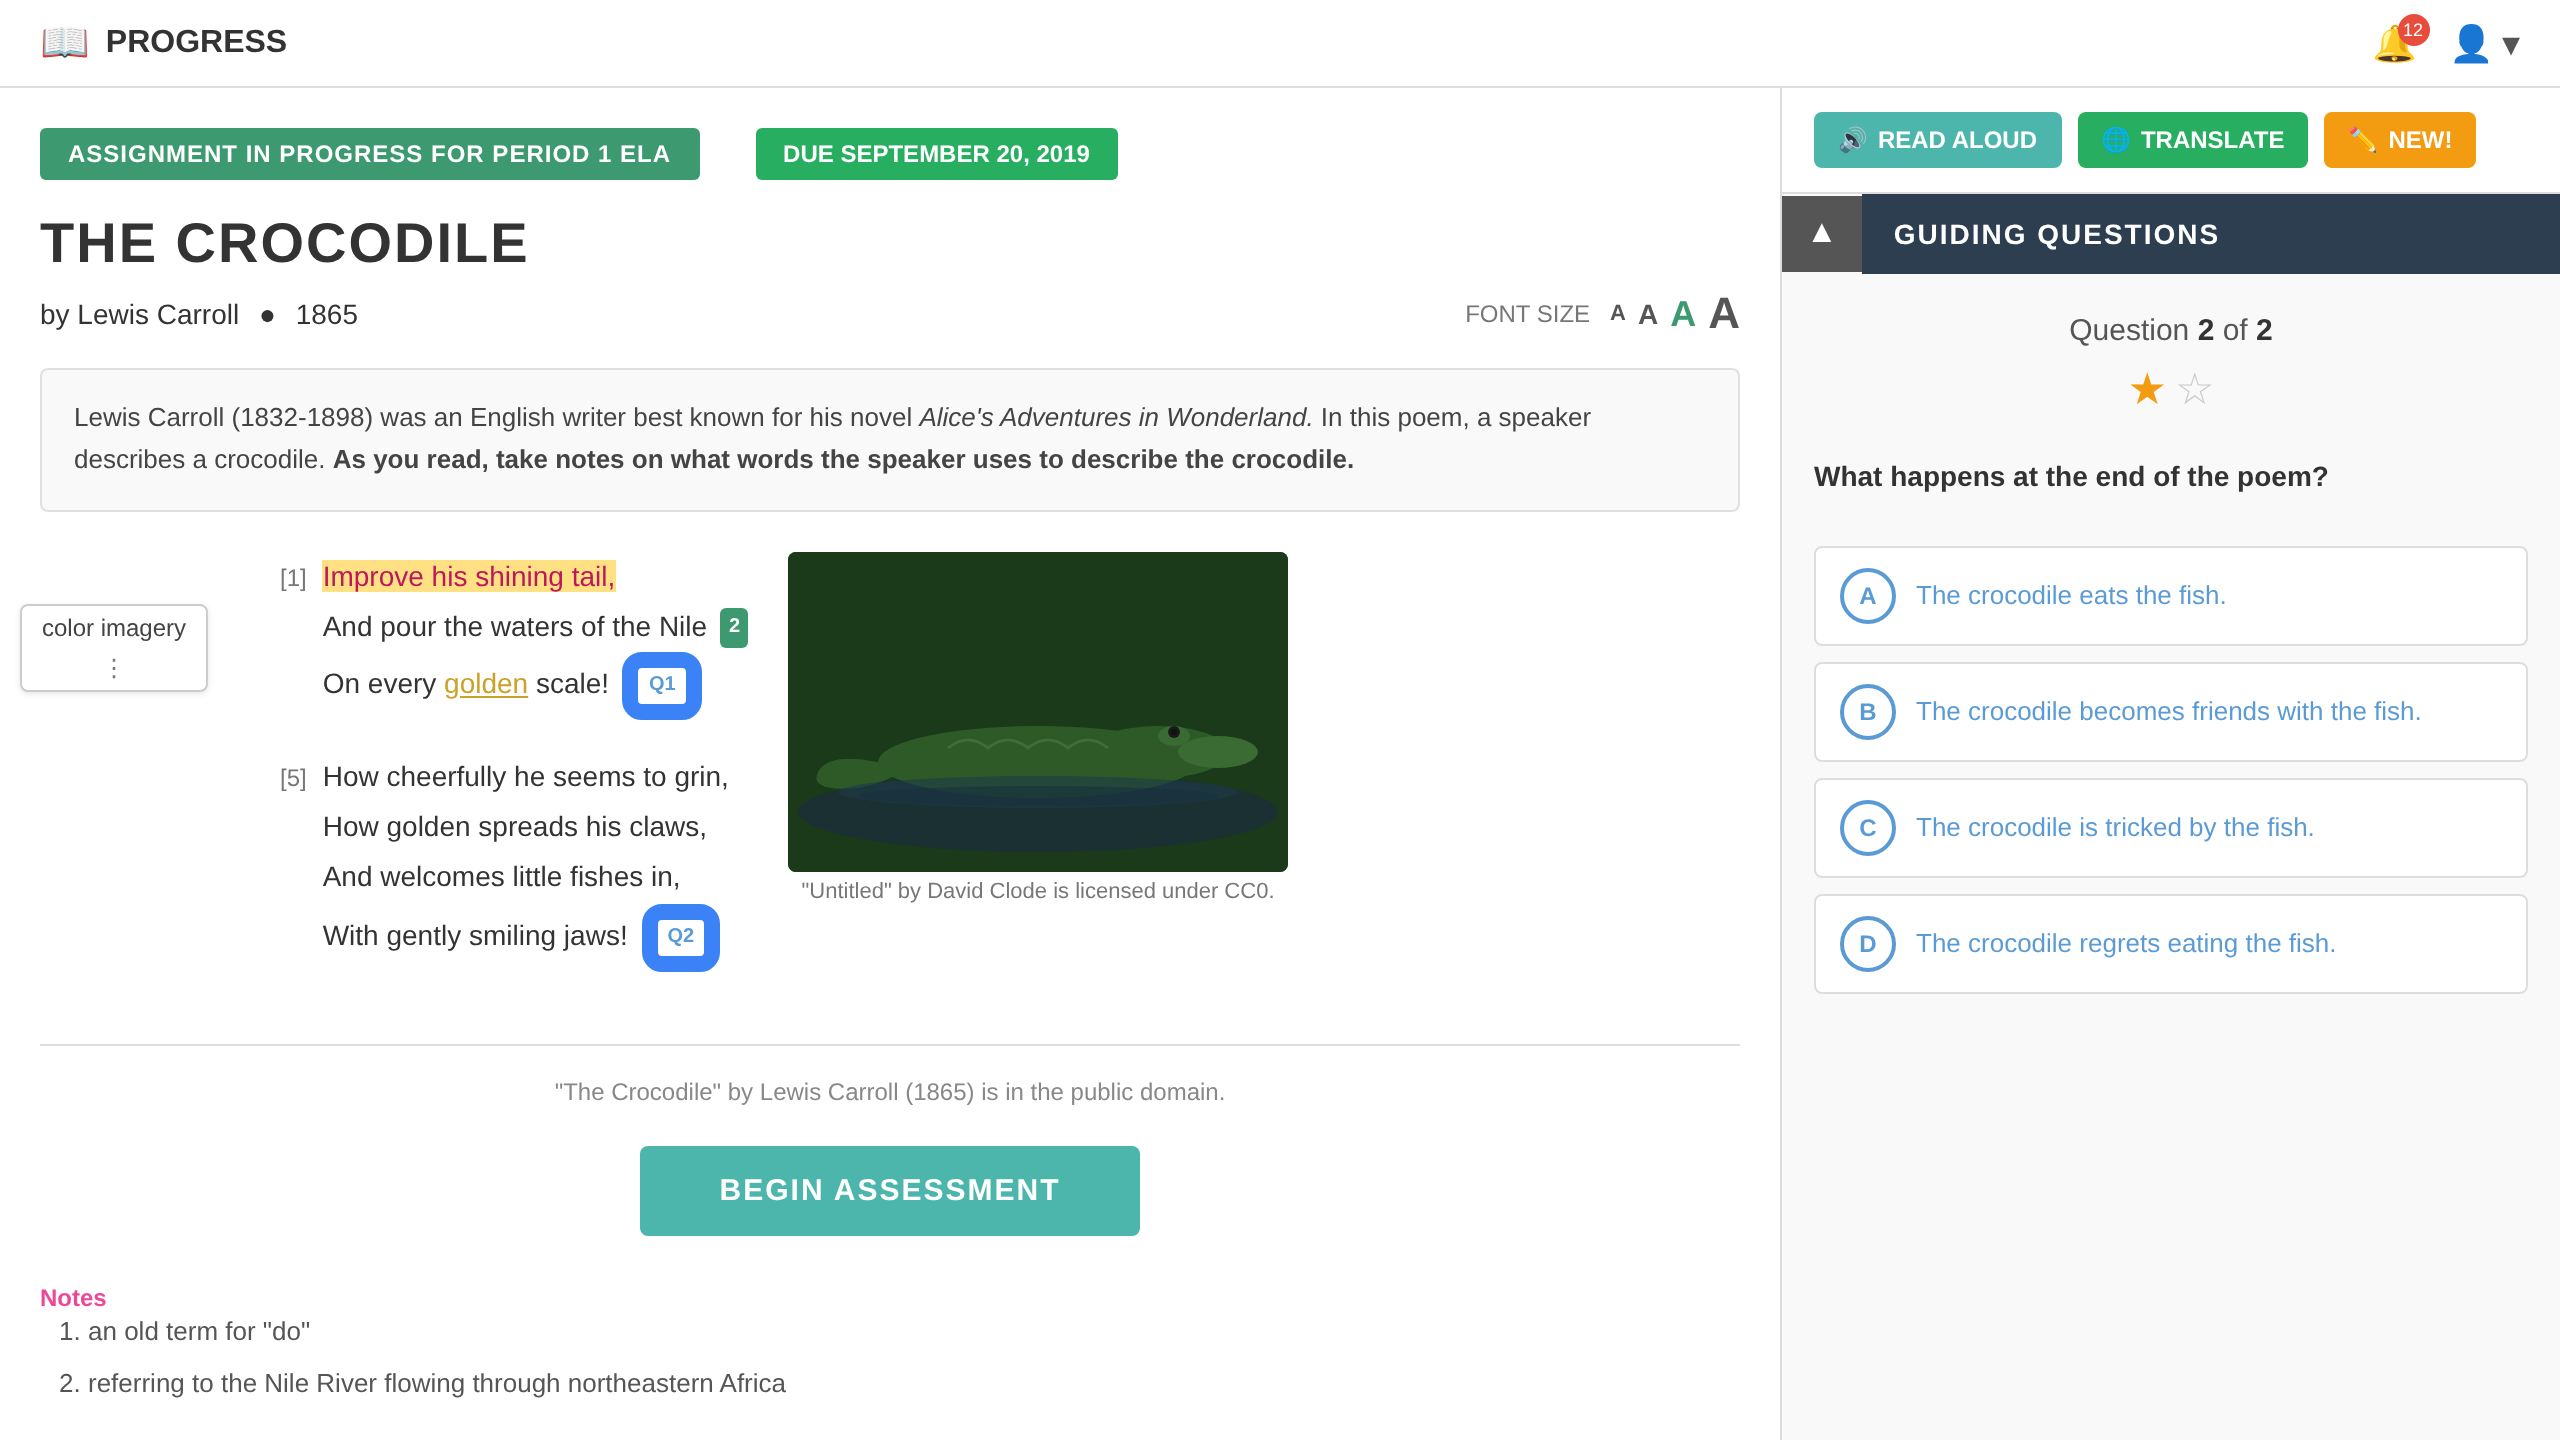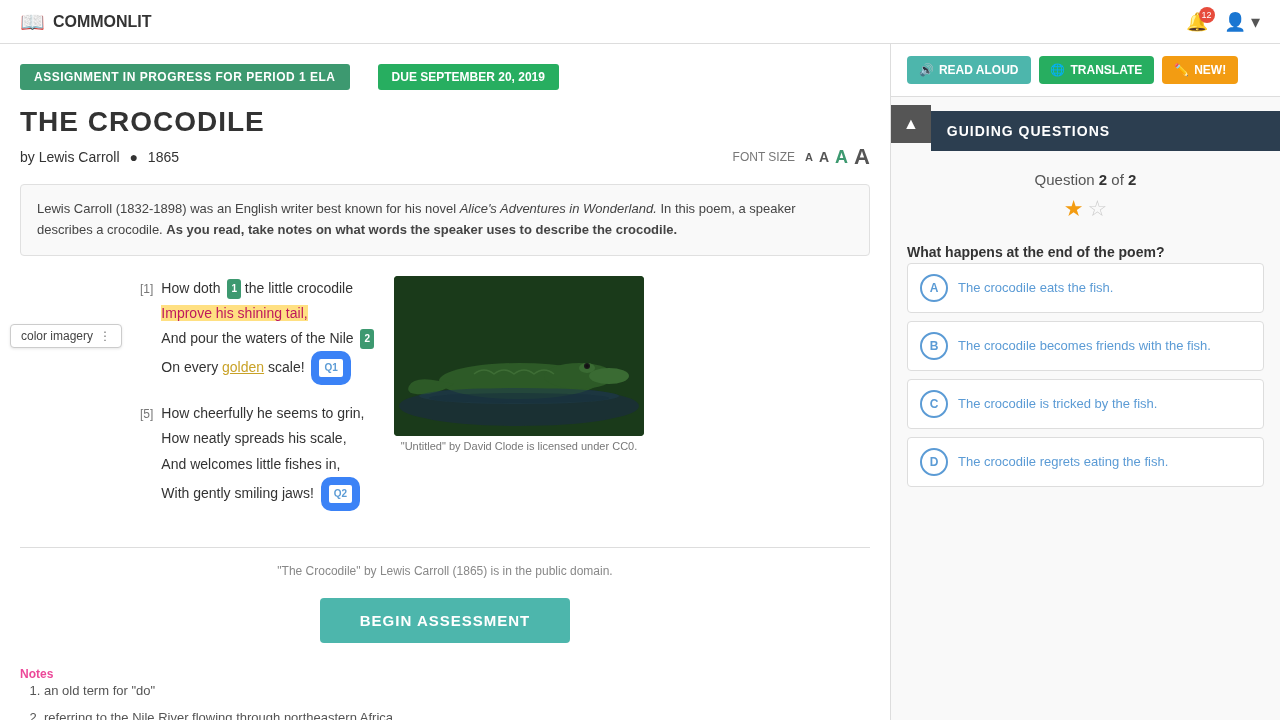--- a/index.html
+++ b/index.html
@@ -389,21 +389,21 @@
       gap: 4px;
       margin-bottom: 20px;
     }
     .star-filled { color: #f39c12; font-size: 22px; }
     .star-empty { color: #ccc; font-size: 22px; }
 
     .question-text {
       font-size: 14px;
       font-weight: bold;
       color: #333;
-      margin-bottom: 0;
+      margin-bottom: 24px;
       line-height: 1.5;
     }
     .answer-option {
       display: flex;
       align-items: flex-start;
       gap: 10px;
       padding: 10px 12px;
       margin-bottom: 8px;
       border: 1px solid #ddd;
       border-radius: 4px;
@@ -435,21 +435,21 @@
       position: relative;
       padding-left: 120px;
     }
   </style>
 </head>
 <body>
 
 <header class="header">
   <div class="header-logo">
     <span class="book-icon">📖</span>
-    <span>COMMONLIT</span>
+    <span>PROGRESS</span>
   </div>
   <div class="header-right">
     <button class="notification-btn">
       🔔
       <span class="notification-badge">12</span>
     </button>
     <button class="user-btn">
       👤 <span>▾</span>
     </button>
   </div>
@@ -481,51 +481,48 @@
       </div>
     </div>
 
     <div class="intro-box">
       <span>Lewis Carroll (1832-1898) was an English writer best known for his novel <em>Alice's Adventures in Wonderland.</em> In this poem, a speaker describes a crocodile. </span><span class="bold-text">As you read, take notes on what words the speaker uses to describe the crocodile.</span>
     </div>
 
     <div class="poem-content">
       <div class="poem-left-side">
 
-        <div class="annotation-tag" style="top: 60px; left: -10px; position: absolute;">
+        <div class="annotation-tag" style="top: 48px; left: -10px; position: absolute; flex-direction: column;">
           <span>color imagery</span>
           <span class="tag-dots">⋮</span>
         </div>
 
         <div class="poem-stanza">
           <div style="display:flex; align-items: baseline; gap:8px;">
             <span class="stanza-label">[1]</span>
             <div>
-              <div class="poem-line">
-                How doth <span class="annotation-marker">1</span> the little crocodile
-              </div>
               <div class="poem-line">
                 <span class="highlighted-yellow">Improve his shining tail,</span>
               </div>
               <div class="poem-line">
                 And pour the waters of the Nile <span class="annotation-marker">2</span>
               </div>
               <div class="poem-line">
                 On every <span class="highlighted-gold">golden</span> scale! <span class="q-marker">Q1</span>
               </div>
             </div>
           </div>
         </div>
 
         <div class="poem-stanza">
           <div style="display:flex; align-items: baseline; gap:8px;">
             <span class="stanza-label">[5]</span>
             <div>
               <div class="poem-line">How cheerfully he seems to grin,</div>
-              <div class="poem-line">How neatly spreads his scale,</div>
+              <div class="poem-line">How golden spreads his claws,</div>
               <div class="poem-line">And welcomes little fishes in,</div>
               <div class="poem-line">
                 With gently smiling jaws! <span class="q-marker">Q2</span>
               </div>
             </div>
           </div>
         </div>
       </div>
 
       <div class="poem-image-container">
@@ -586,21 +583,21 @@
         <span>TRANSLATE</span>
       </button>
       <button class="toolbar-btn btn-new">
         <span>✏️</span>
         <span>NEW!</span>
       </button>
     </div>
 
     <div style="display:flex; align-items: center;">
       <button class="collapse-btn" style="background:#555; padding: 10px 12px; border:none; cursor:pointer; color:#fff;">▲</button>
-      <div class="guiding-questions-header" style="flex:1;margin-top:14px;">
+      <div class="guiding-questions-header" style="flex:1;">
         <span>GUIDING QUESTIONS</span>
       </div>
     </div>
 
     <div class="guiding-questions-body">
 
       <div class="question-counter">
         Question <span>2</span> of <span>2</span>
       </div>
 

